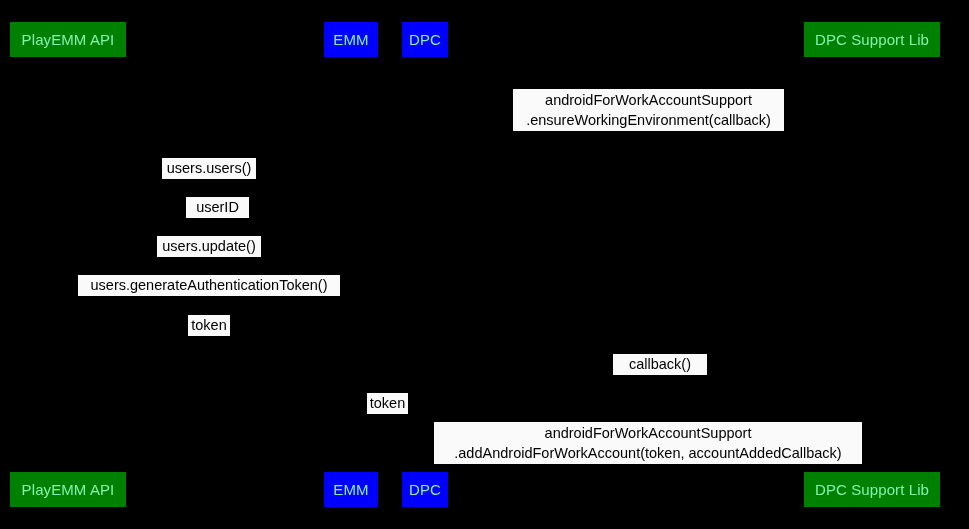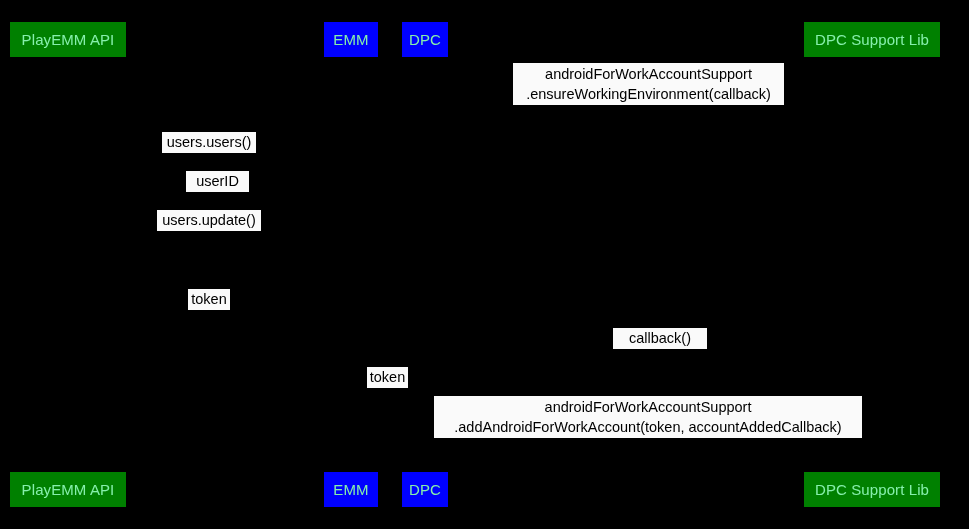--- a/index.html
+++ b/index.html
@@ -50,20 +50,21 @@
   .msg-label {
     position: absolute;
     background: #fafafa;
     color: #000000;
     font-size: 14.5px;
     line-height: 19px;
     text-align: center;
     padding: 1px 2px;
     white-space: pre;
     box-sizing: border-box;
+    margin-top: 26px;
   }
   .msg-label.two-line {
     line-height: 20px;
     padding: 1px 4px;
   }
 </style>
 </head>
 <body>
 
 <div id="canvas">
@@ -101,20 +102,21 @@
 
   <div class="msg-label two-line" style="left:513px; top:63px; width:271px; height:42px;">androidForWorkAccountSupport
 .ensureWorkingEnvironment(callback)</div>
 
   <div class="msg-label" style="left:162px; top:132px; width:94px; height:21px;">users.users()</div>
 
   <div class="msg-label" style="left:186px; top:171px; width:63px; height:21px;">userID</div>
 
   <div class="msg-label" style="left:157px; top:210px; width:104px; height:21px;">users.update()</div>
 
+  <div class="msg-label" style="left:78px; top:249px; width:262px; height:21px;">users.generateAuthenticationToken()</div>
 
   <div class="msg-label" style="left:188px; top:289px; width:42px; height:21px;">token</div>
 
   <div class="msg-label" style="left:613px; top:328px; width:94px; height:21px;">callback()</div>
 
   <div class="msg-label" style="left:367px; top:367px; width:41px; height:21px;">token</div>
 
   <div class="msg-label two-line" style="left:434px; top:396px; width:428px; height:42px;">androidForWorkAccountSupport
 .addAndroidForWorkAccount(token, accountAddedCallback)</div>
 

